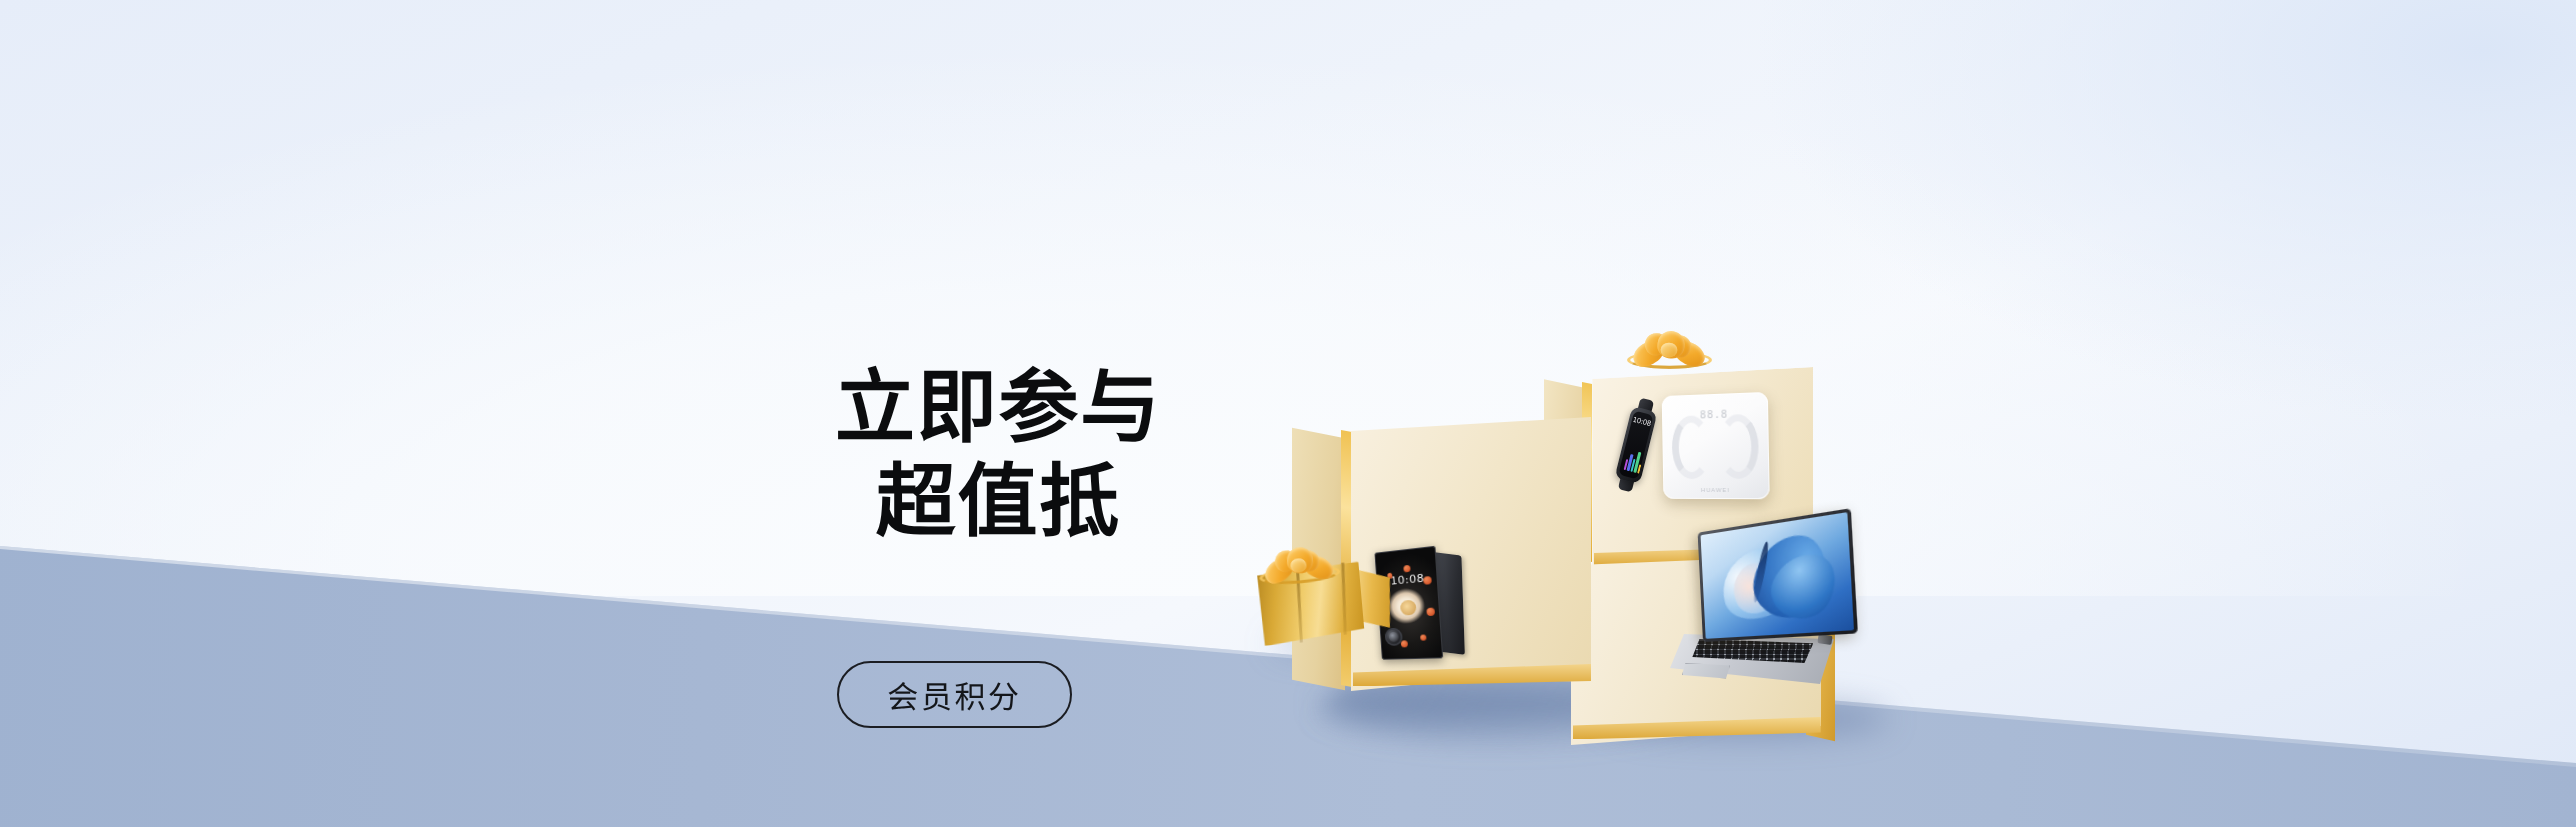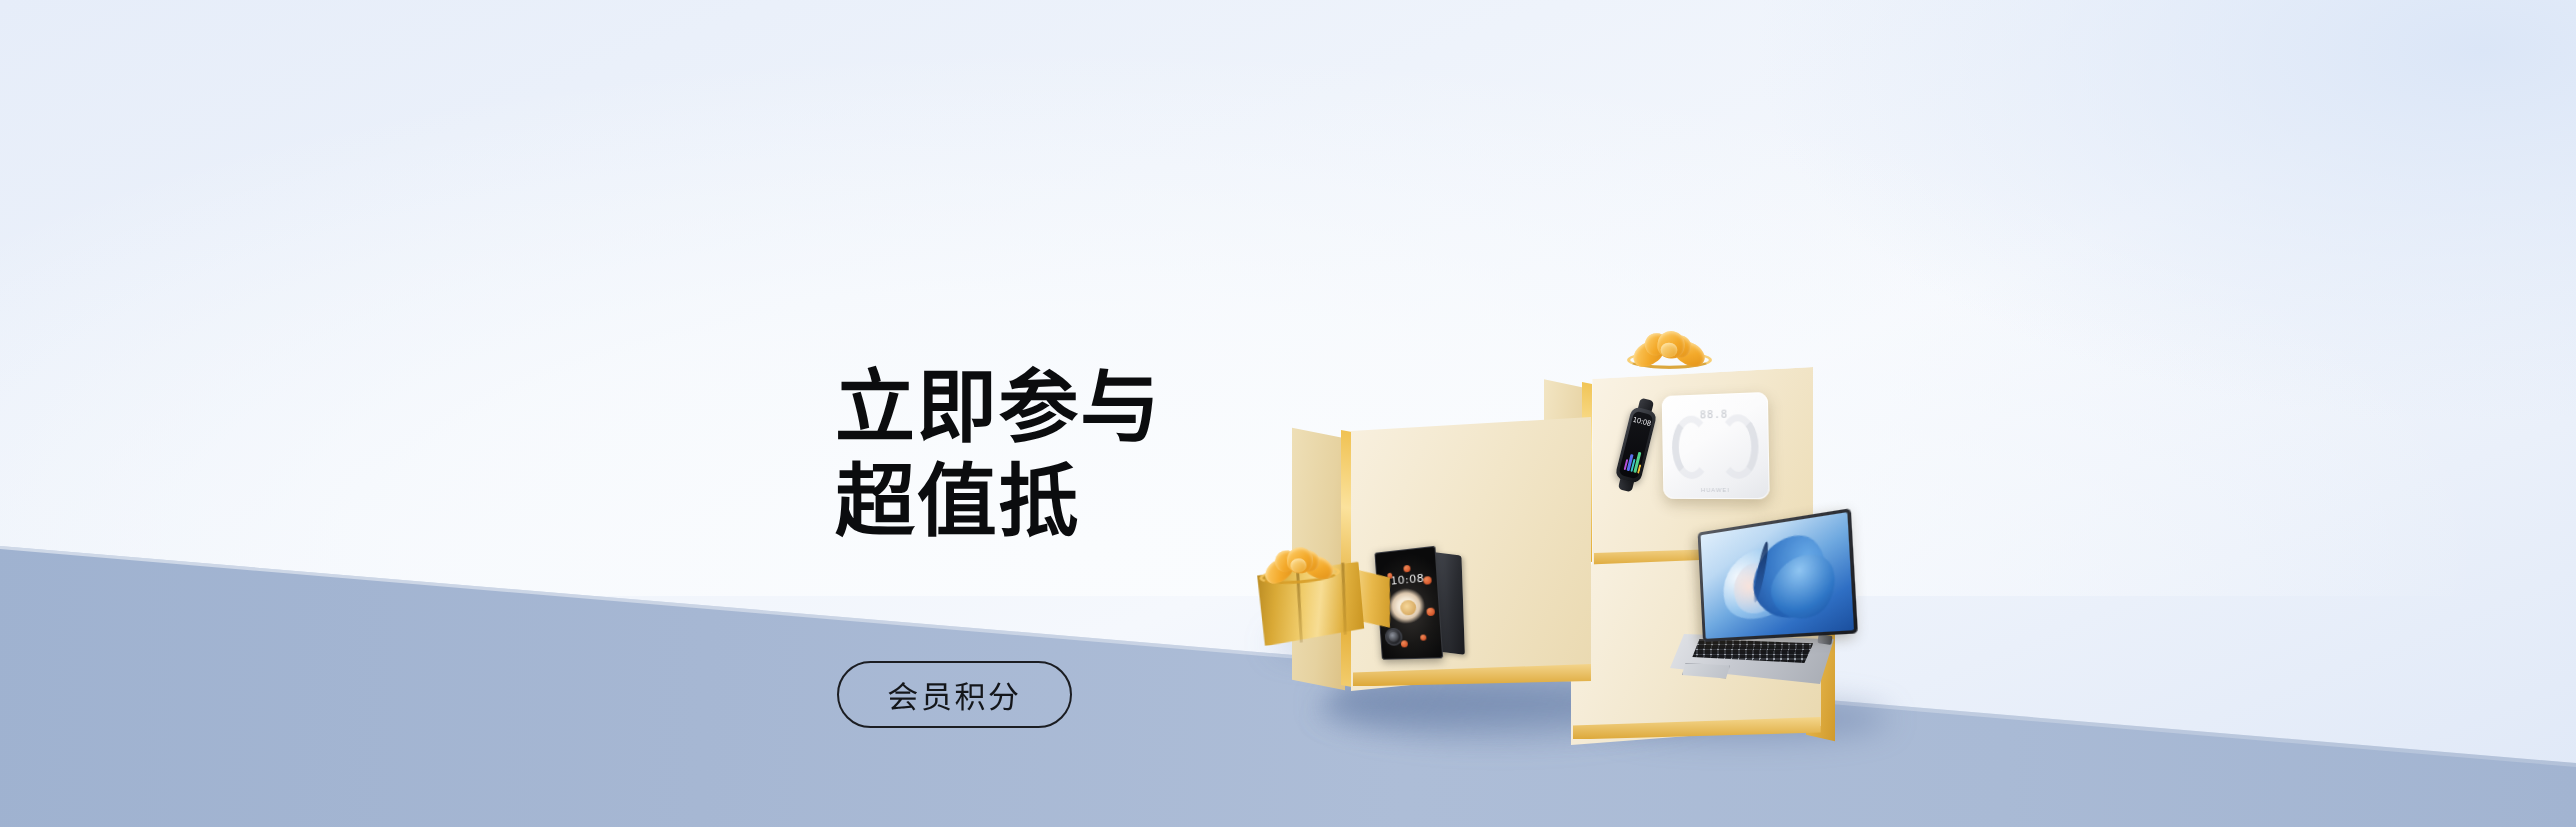--- a/index.html
+++ b/index.html
@@ -39,21 +39,21 @@
   
   .copy{position:absolute;left:835px;top:328px;}
   .subtitle{
     font-size:34px;line-height:1.1;color:#17181a;letter-spacing:0.4px;
     font-weight:400;white-space:nowrap;
   }
   .headline{
     margin-top:33px;font-size:80px;line-height:1.17;color:#0b0c0e;
     font-weight:700;letter-spacing:1.7px;white-space:nowrap;
   }
-  .headline .l2{display:block;}
+  .headline .l2{display:block;text-align:center;}
   .cta{
     position:absolute;left:837px;top:661px;
     width:235px;height:67px;border:2.6px solid #1b1d22;border-radius:34px;
     display:flex;align-items:center;justify-content:center;
     background:transparent;cursor:pointer;box-sizing:border-box;
   }
   .cta span{font-size:31px;color:#14161a;letter-spacing:2.6px;font-weight:400;}
 
   
   .art{position:absolute;left:1242px;top:341px;width:621px;height:405px;}

